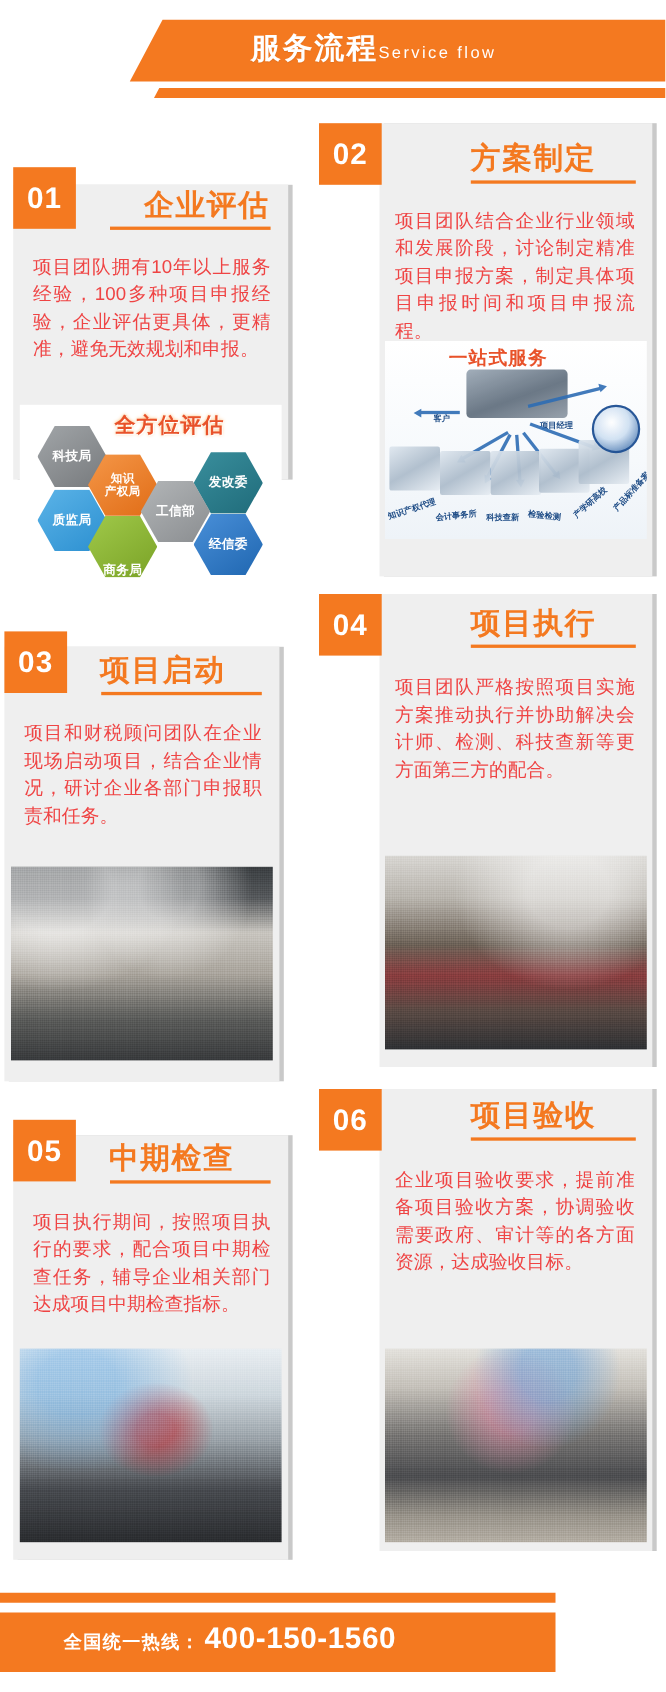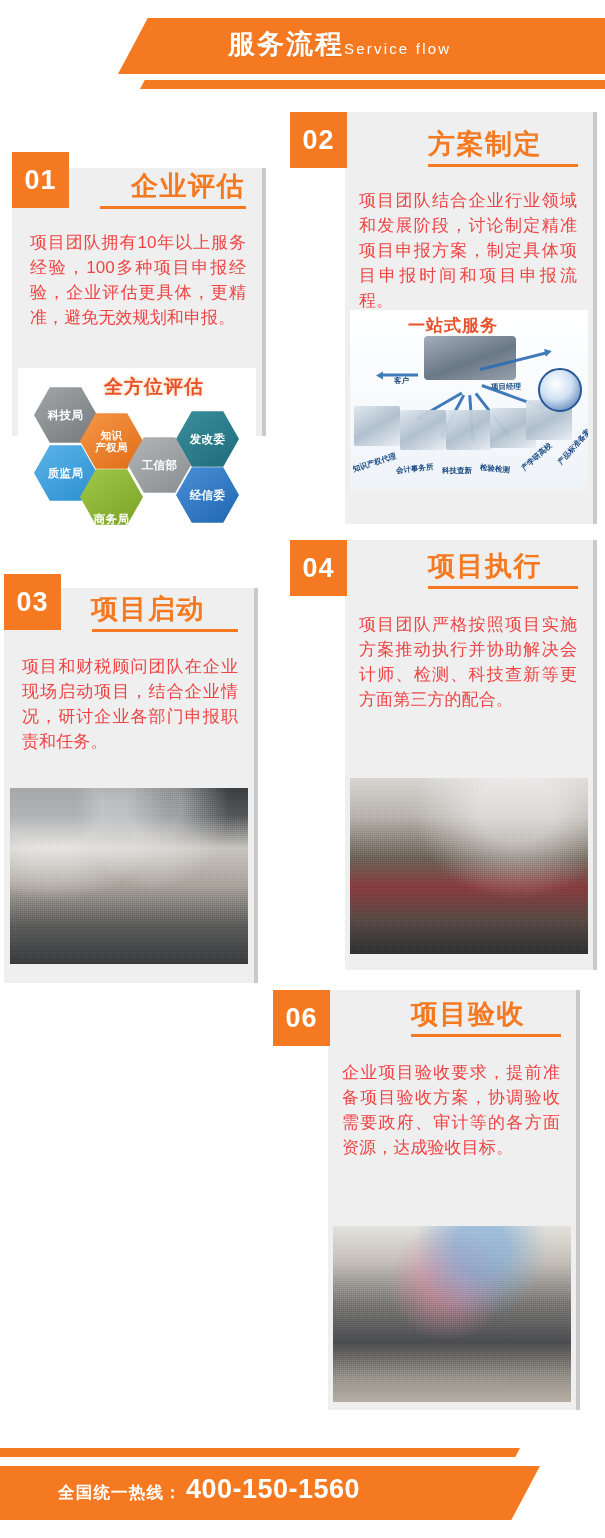--- a/index.html
+++ b/index.html
@@ -84,21 +84,21 @@
   #card04 .card-title { left:83px; top:8px; }
   #card04 .title-rule { left:83px; top:46px; width:150px; }
   #card04 .card-desc { left:14px; top:72px; width:218px; }
 
   #card05 { left:12px;  top:1032px; width:250px; height:386px; }
   #card05 .badge { left:0px;  top:-14px; }
   #card05 .card-title { left:87px; top:3px; }
   #card05 .title-rule { left:88px; top:41px; width:146px; }
   #card05 .card-desc { left:18px; top:66px; width:216px; }
 
-  #card06 { left:328px; top:990px; width:248px; height:420px; }
+  #card06 { left:345px; top:990px; width:248px; height:420px; }
   #card06 .badge { left:-55px; top:0px; }
   #card06 .card-title { left:83px; top:6px; }
   #card06 .title-rule { left:83px; top:44px; width:150px; }
   #card06 .card-desc { left:14px; top:70px; width:218px; }
 
   
   .hexwrap { position:absolute; left:6px; top:200px; width:238px; height:162px; background:#fff; }
   .hex-title {
     position:absolute; left:86px; top:6px; font-size:19px; font-weight:bold;
     color:#E8522A; letter-spacing:1px;
@@ -181,21 +181,21 @@
   }
   .ph-grain {
     position:absolute; inset:0;
     background-image:
       repeating-linear-gradient(0deg, rgba(0,0,0,.06) 0 1px, rgba(255,255,255,.04) 1px 2px),
       repeating-linear-gradient(90deg, rgba(0,0,0,.05) 0 1px, rgba(255,255,255,.03) 1px 2px);
     mix-blend-mode: overlay;
   }
 
   
-  .footer { position:absolute; left:0; top:1430px; width:605px; height:108px; overflow:hidden; }
+  .footer { position:absolute; left:0; top:1430px; width:505px; height:108px; overflow:hidden; }
   .ftr-bar {
     position:absolute; left:-40px; top:36px; width:580px; height:54px;
     background:#F47920;
     transform: skewX(-28deg);
     transform-origin: right top;
   }
   .ftr-bar2 {
     position:absolute; left:-40px; top:18px; width:560px; height:9px;
     background:#F47920;
     transform: skewX(-28deg);
@@ -309,20 +309,30 @@
     <div class="card-body"></div>
     <div class="badge">04</div>
     <div class="card-title">项目执行</div>
     <div class="title-rule"></div>
     <div class="card-desc">项目团队严格按照项目实施方案推动执行并协助解决会计师、检测、科技查新等更方面第三方的配合。</div>
     <div class="photo ph-meet" style="left:5px; top:238px; width:238px; height:176px;">
       <div class="ph-grain"></div>
     </div>
   </div>
 
+  <div class="card" id="card05">
+    <div class="card-body"></div>
+    <div class="badge">05</div>
+    <div class="card-title">中期检查</div>
+    <div class="title-rule"></div>
+    <div class="card-desc">项目执行期间，按照项目执行的要求，配合项目中期检查任务，辅导企业相关部门达成项目中期检查指标。</div>
+    <div class="photo ph-lobby" style="left:6px; top:194px; width:238px; height:176px;">
+      <div class="ph-grain"></div>
+    </div>
+  </div>
 
   <div class="card" id="card06">
     <div class="card-body"></div>
     <div class="badge">06</div>
     <div class="card-title">项目验收</div>
     <div class="title-rule"></div>
     <div class="card-desc">企业项目验收要求，提前准备项目验收方案，协调验收需要政府、审计等的各方面资源，达成验收目标。</div>
     <div class="photo ph-board" style="left:5px; top:236px; width:238px; height:176px;">
       <div class="ph-grain"></div>
     </div>

